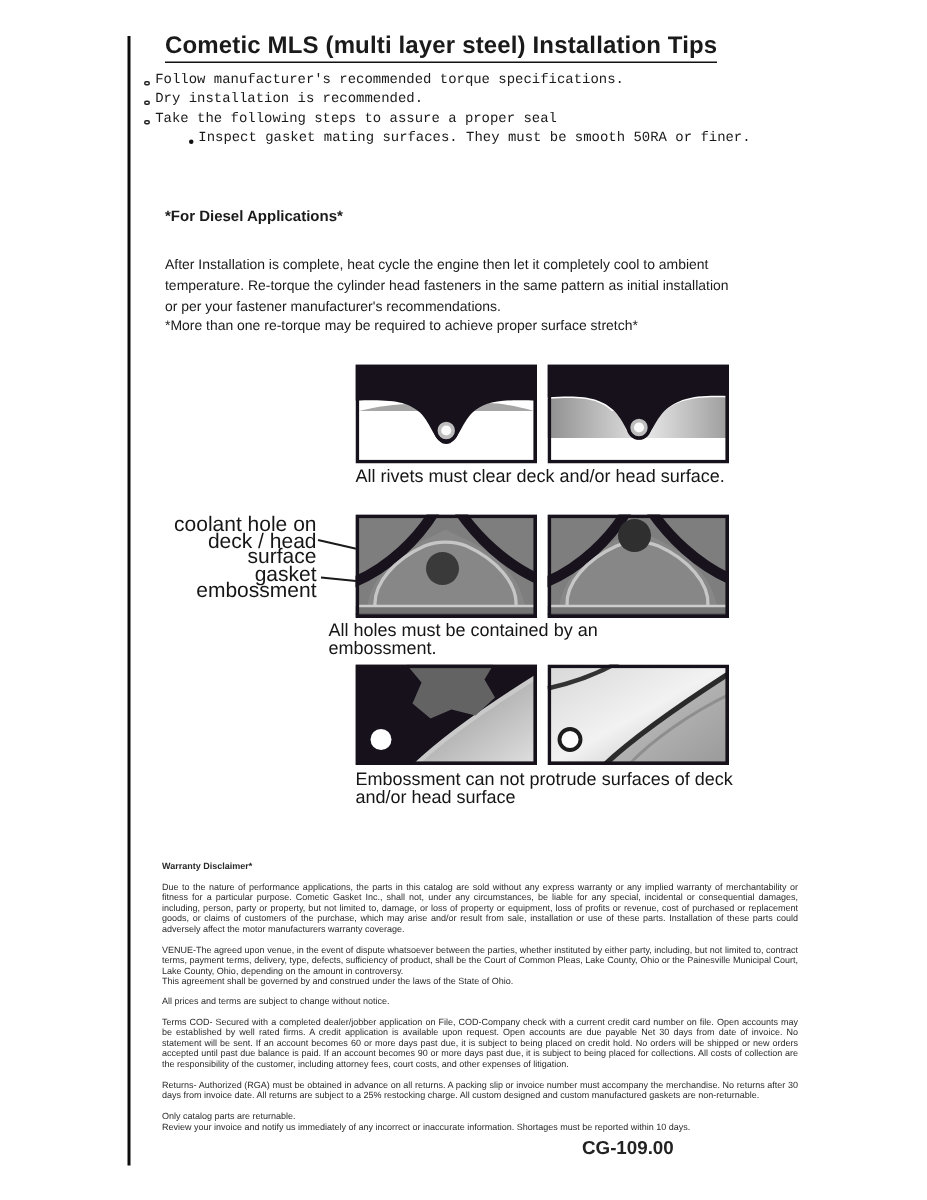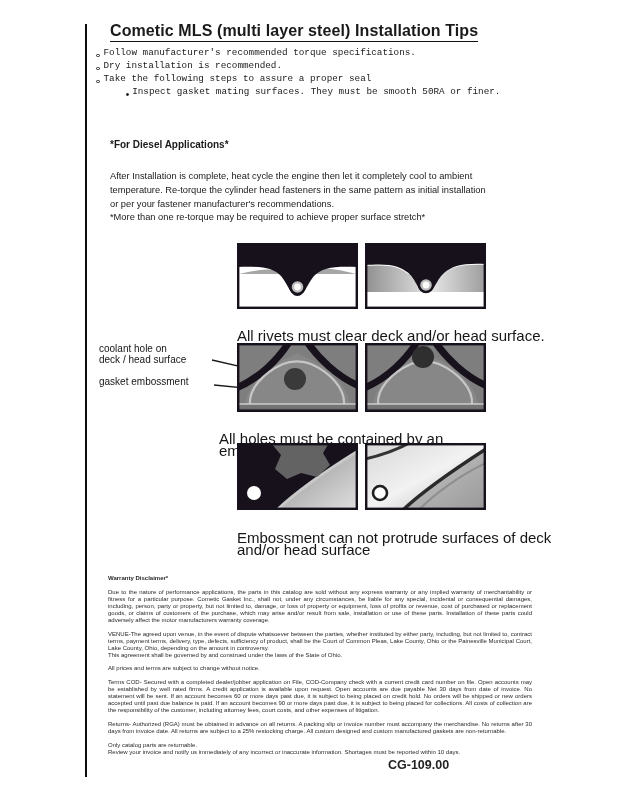--- a/index.html
+++ b/index.html
@@ -27,23 +27,23 @@
   .h-diesel { position:absolute; left:110px; top:119px; font-size:10px; font-weight:bold;margin-top:20px; }
   .para { position:absolute; left:110px; width:440px; font-size:9.3px; line-height:14px; white-space:pre-line; }
   .p1 { top:136px; }
   .p2 { top:169px; }
   .p-note { top:210px; }
 
   .dg-labels { position:absolute; left:237px; width:249px; display:flex; font-size:11.5px; color:#1c1c1c; letter-spacing:0.4px; }
   .dg-labels span { width:121px; text-align:center;margin-top:24px; }
   .dg-labels span + span { margin-left:7px; }
   .panel { position:absolute; }
-  .cap { position:absolute; font-size:15px; line-height:11.5px; color:#161616; white-space:pre-line;margin-top:18px; }
-
-  .lead-label { position:absolute; width:112px; text-align:left; font-size:10px; line-height:10.5px; white-space:pre-line; color:#161616; }
+  .cap { position:absolute; font-size:12px; line-height:11.5px; color:#161616; white-space:pre-line; }
+
+  .lead-label { position:absolute; width:112px; text-align:right; font-size:14px; line-height:10.5px; white-space:pre-line; color:#161616; }
   .leader-svg { position:absolute; left:210px; top:354px; width:92px; height:42px; }
 
   .legal { position:absolute; left:108px; top:575px; width:424px; font-size:6px; line-height:7.1px; color:#2a2a2a; text-align:justify; }
   .legal .lg-h { font-weight:bold; margin-bottom:6.5px; text-align:left; }
   .legal p { margin-bottom:6.5px; white-space:pre-line; }
   .footer-code { position:absolute; left:388px; top:758px; font-size:12.5px; color:#222;font-weight:bold; }
 </style>
 </head>
 <body>
 

